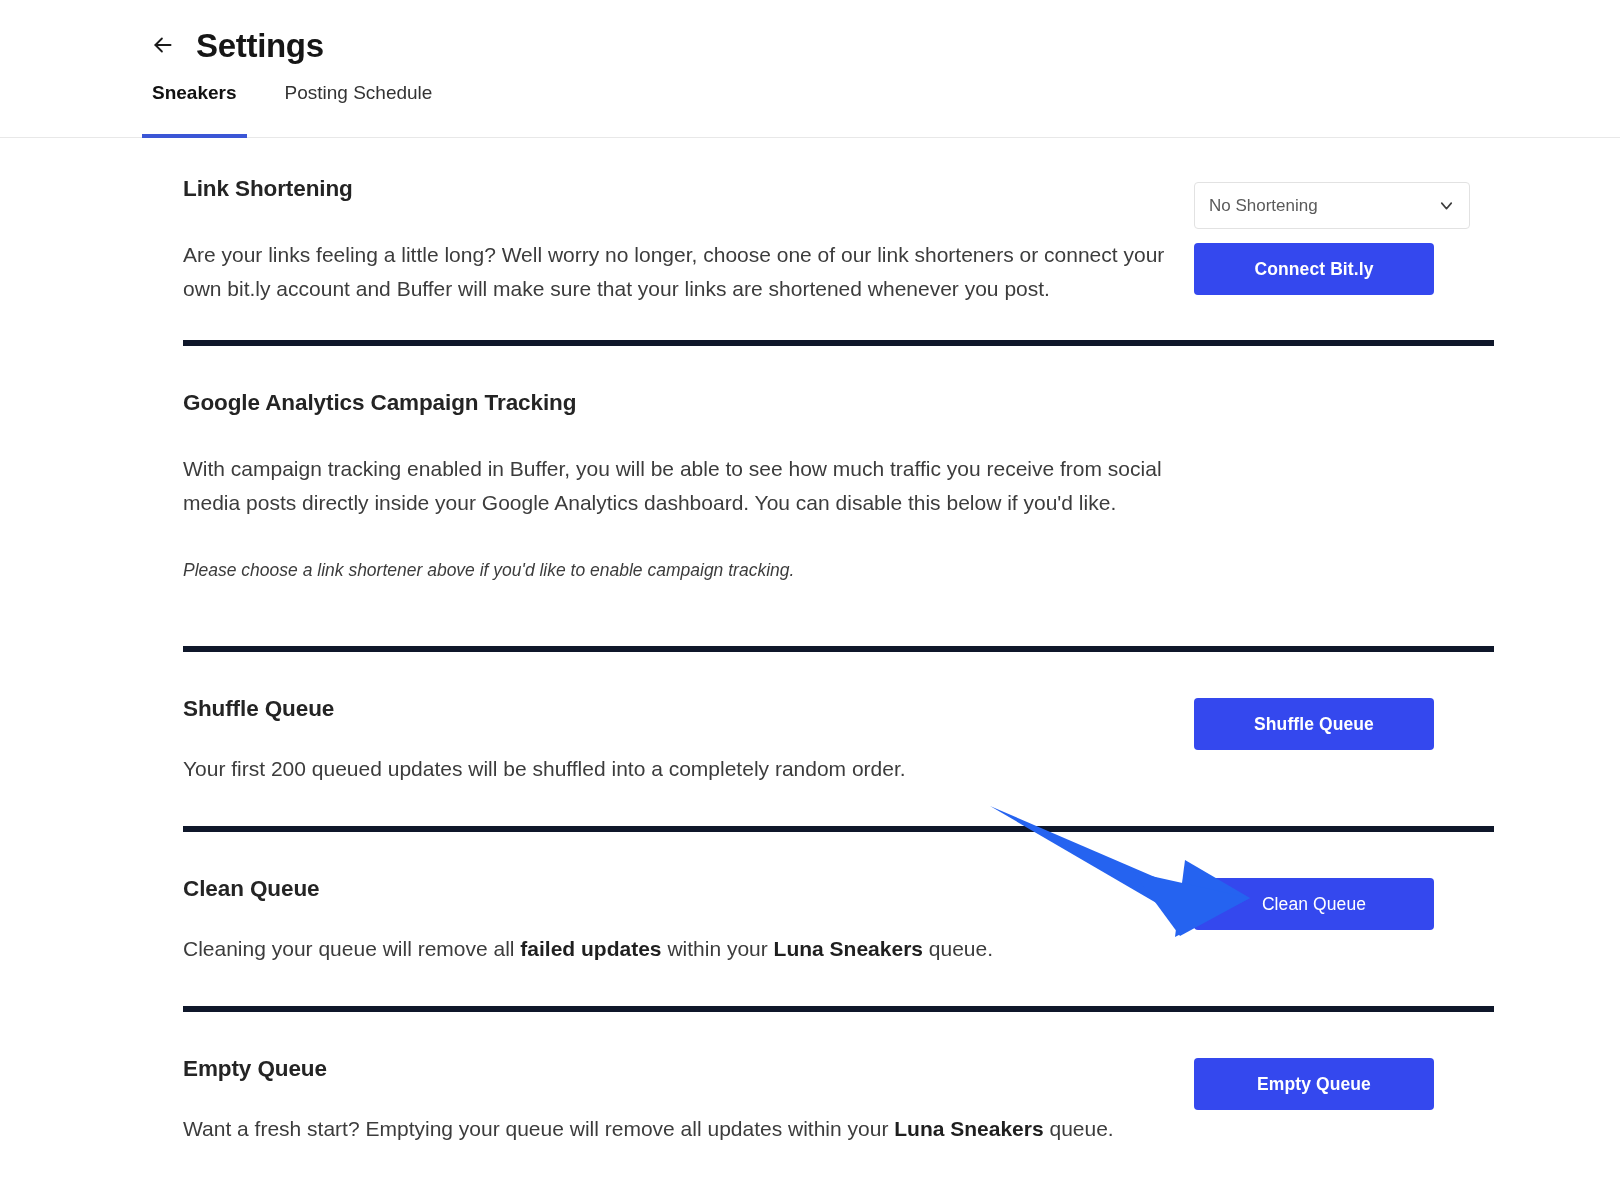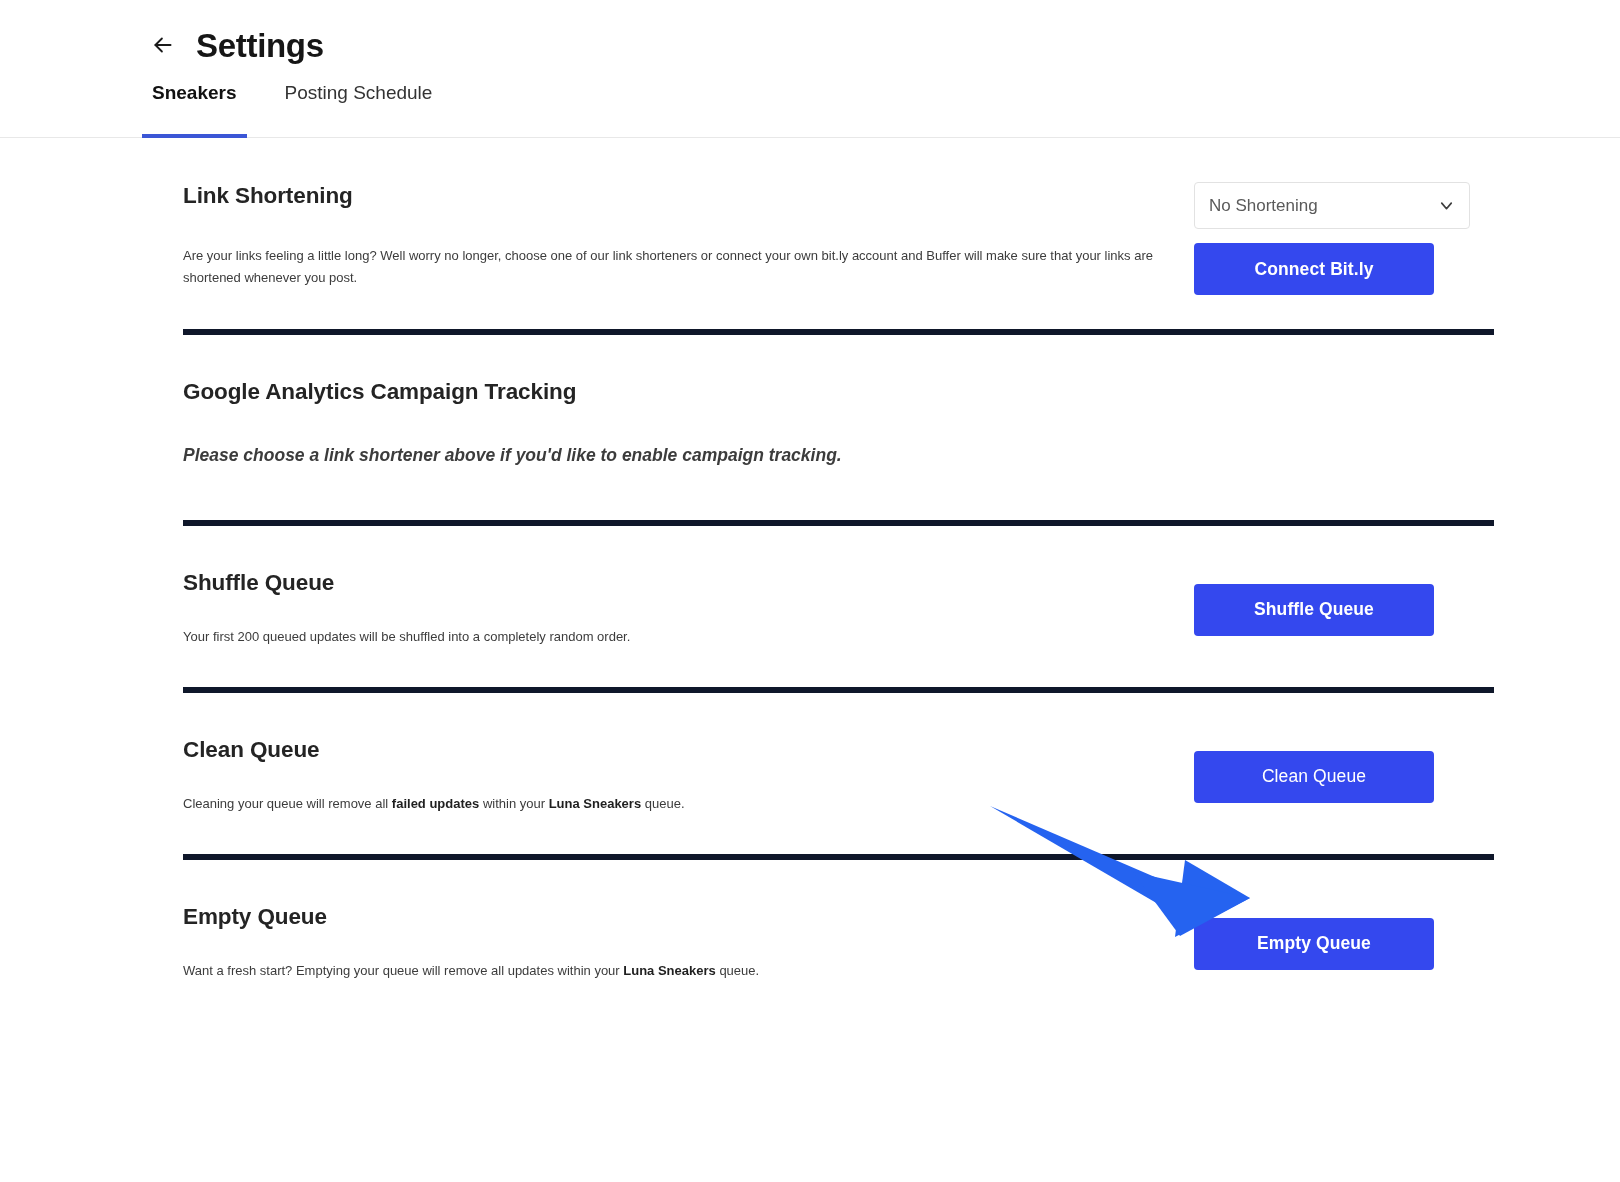--- a/index.html
+++ b/index.html
@@ -88,21 +88,21 @@
   .section {
     position: relative;
     margin: 0 126px 0 183px;
     padding: 42px 0 40px 0;
   }
   .section + .section {
     border-top: 6px solid #0f172a;
   }
   .section-inner {
     display: flex;
-    align-items: center;
+    align-items: flex-start;
     justify-content: space-between;
   }
   .section-left {
     max-width: 1015px;
     flex: 1 1 auto;
   }
   .section-right {
     width: 300px;
     flex: 0 0 300px;
     margin-left: 20px;
@@ -110,32 +110,31 @@
   }
   h2.section-title {
     font-size: 22.5px;
     font-weight: bold;
     margin: 0 0 36px 0;
     color: #242424;
     letter-spacing: -0.1px;
   }
   h2.section-title.tight { margin-bottom: 30px; }
   p.section-body {
-    font-size: 13px;
+    font-size: 21px;
     line-height: 1.62;
     margin: 0;
     color: #3c3c3c;
   }
   p.section-note {
     font-size: 17.5px;
     font-style: italic;
     line-height: 1.6;
-    margin: 36px 0 5px 0;
+    margin: 36px 0 16px 0;
     color: #3c3c3c;
-    font-weight: bold;
   }
   .strong { font-weight: bold; color: #1f1f1f; }
 
   
   .select-wrap {
     position: relative;
     width: 276px;
     height: 47px;
     border: 1px solid #e2e2e2;
     border-radius: 4px;
@@ -245,20 +244,21 @@
         </div>
         <button class="btn mt">Connect Bit.ly</button>
       </div>
     </div>
   </div>
 
   <div class="section sec-ga">
     <div class="section-inner">
       <div class="section-left">
         <h2 class="section-title">Google Analytics Campaign Tracking</h2>
+        <p class="section-body">With campaign tracking enabled in Buffer, you will be able to see how much traffic you receive from social media posts directly inside your Google Analytics dashboard. You can disable this below if you'd like.</p>
         <p class="section-note">Please choose a link shortener above if you'd like to enable campaign tracking.</p>
       </div>
       <div class="section-right"></div>
     </div>
   </div>
 
   <div class="section sec-shuffle">
     <div class="section-inner">
       <div class="section-left">
         <h2 class="section-title tight">Shuffle Queue</h2>

